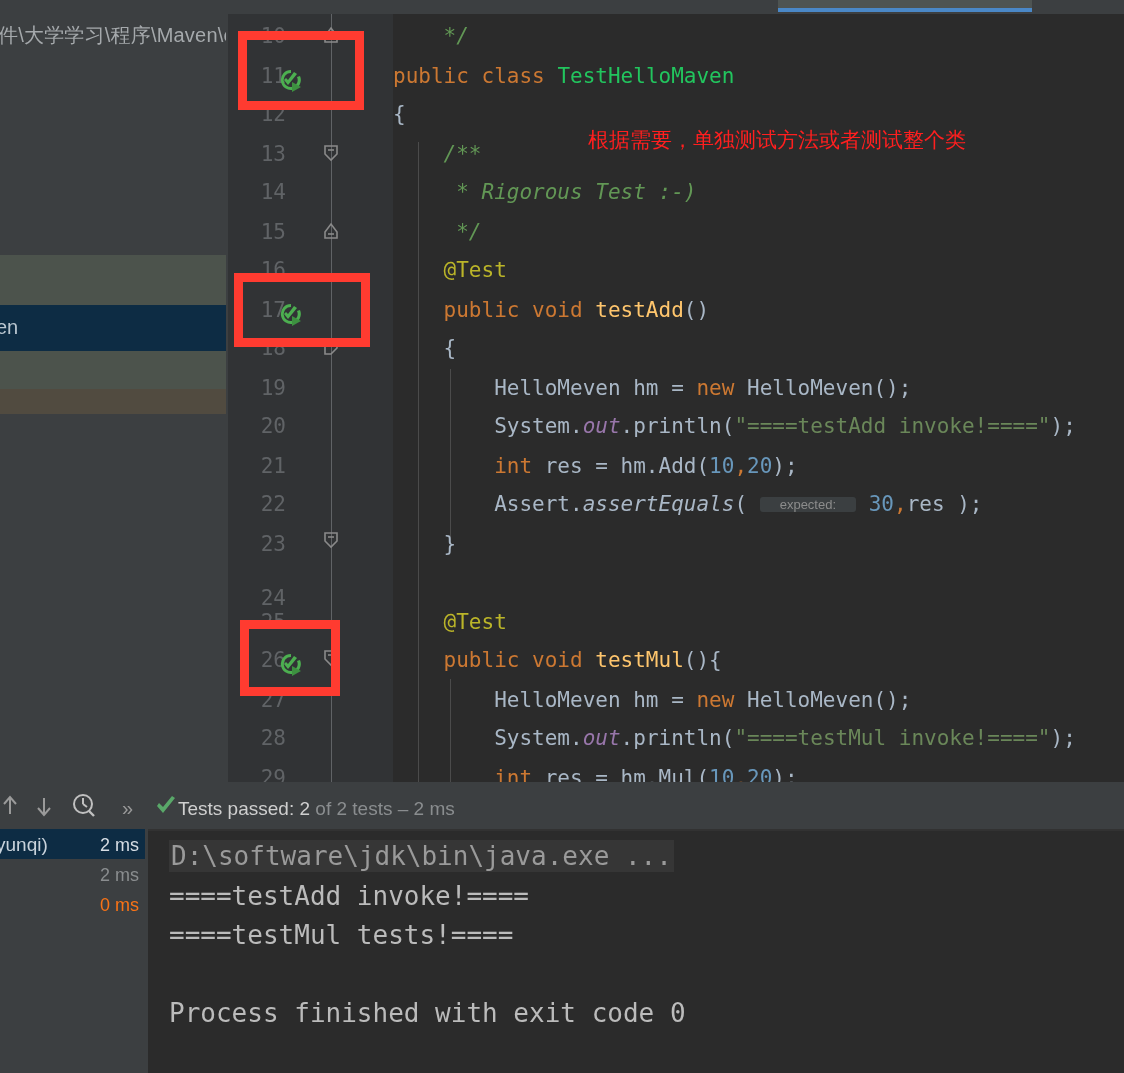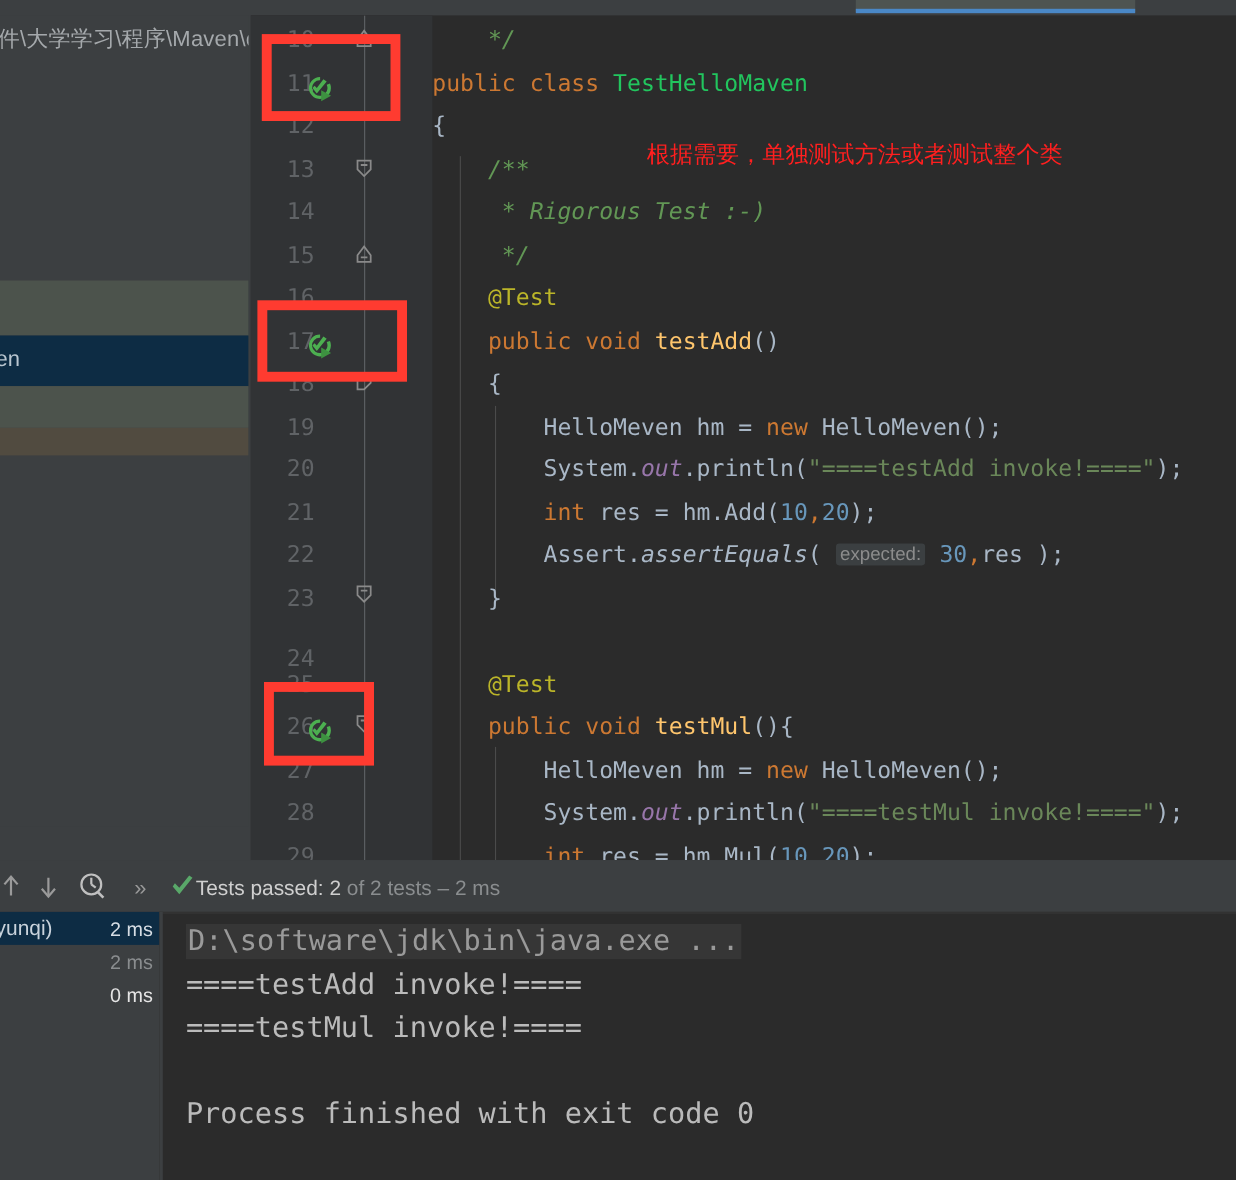--- a/index.html
+++ b/index.html
@@ -41,21 +41,21 @@
   .mth{color:#ffc66d;}
   .str{color:#6a8759;}
   .num{color:#6897bb;}
   .cmt{color:#629755;font-style:italic;}
   .ann{color:#bbb529;}
   .fld{color:#9876aa;font-style:italic;}
   .itl{color:#a9b7c6;font-style:italic;}
   .punct{color:#a9b7c6;}
 
   .hint-chip{display:inline-block;background:#3b3f41;color:#8c8c8c;border-radius:3px;
-             padding:0 4px;font-size:17px;font-family:"Liberation Sans",sans-serif;
+             padding:0 20px;font-size:13px;font-family:"Liberation Sans",sans-serif;
              vertical-align:2px;}
 
   
   .fold-mark{position:absolute;width:26px;height:20px;}
   .note-red{position:absolute;color:#ff1f1f;font-size:21px;white-space:nowrap;
             font-family:"DejaVu Sans",sans-serif;font-weight:500;}
 
   
   .redbox{position:absolute;border:9px solid #ff3b30;box-sizing:border-box;}
 
@@ -236,28 +236,28 @@
 
     <div class="test-tree">
       <div class="tt-row sel" style="top:0px;">
         <span class="tt-name" style="top:5px;">yunqi)</span>
         <span class="tt-ms" style="top:6px;color:#d6dde4;">2 ms</span>
       </div>
       <div class="tt-row" style="top:30px;">
         <span class="tt-ms" style="top:6px;color:#8a8d8f;">2 ms</span>
       </div>
       <div class="tt-row" style="top:60px;">
-        <span class="tt-ms" style="top:6px;color:#e5e5e5;">0 ms</span>
+        <span class="tt-ms" style="top:6px;color:#f97316;">0 ms</span>
       </div>
     </div>
 
     <div class="console">
       <div class="con-line" style="top:12px;"><span class="con-cmd">D:\software\jdk\bin\java.exe ...</span></div>
       <div class="con-line" style="top:52px;">====testAdd invoke!====</div>
-      <div class="con-line" style="top:91px;">====testMul invoke!====</div>
+      <div class="con-line" style="top:91px;">====testMul tests!====</div>
       <div class="con-line" style="top:130px;"></div>
       <div class="con-line" style="top:169px;">Process finished with exit code 0</div>
     </div>
     <div class="con-divider"></div>
     <div class="con-leftedge"></div>
   </div>
 
 </div>
 
 </body></html>

